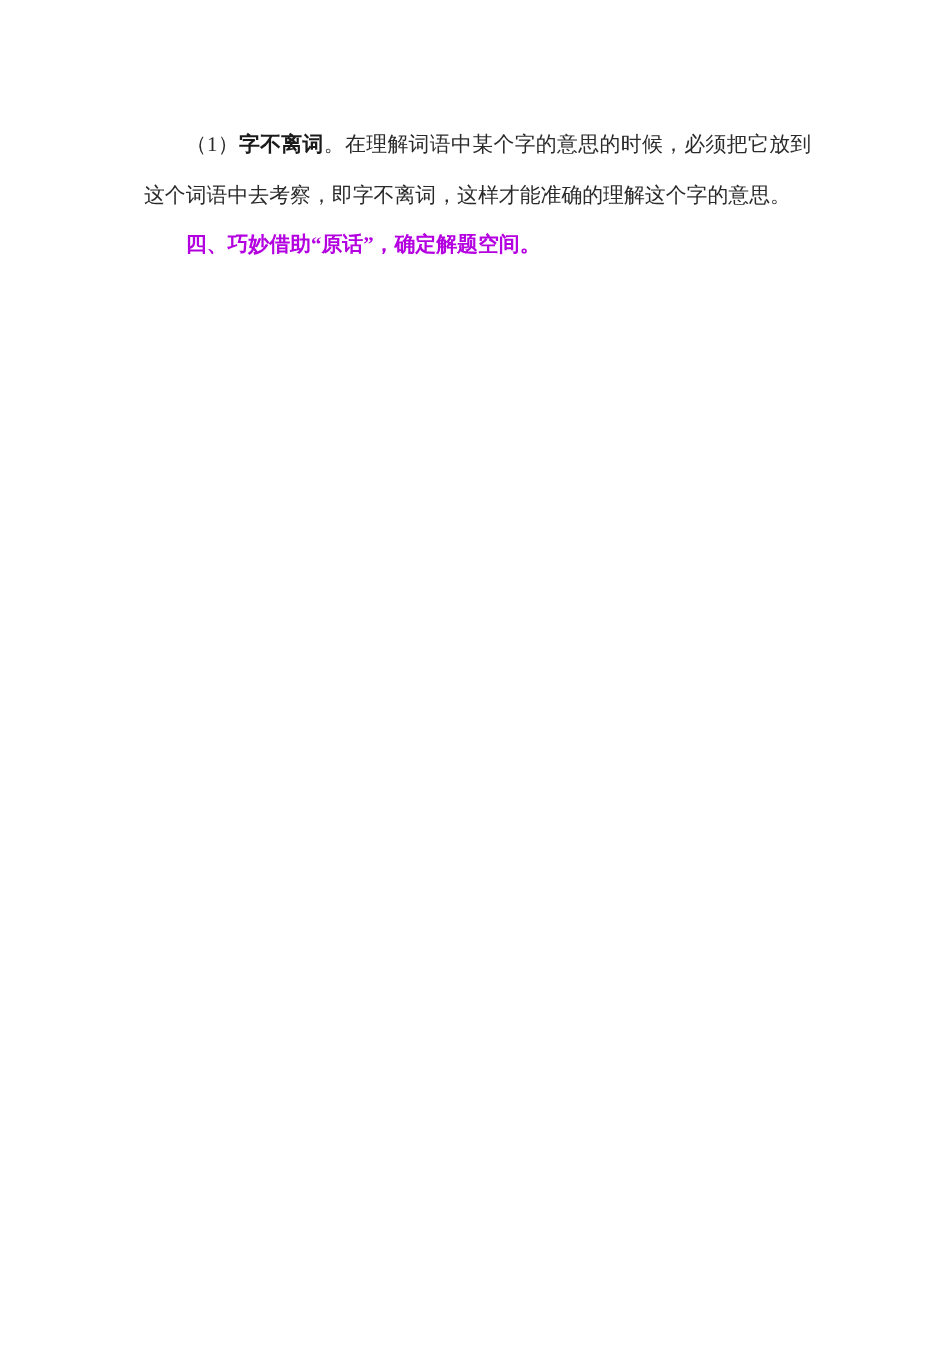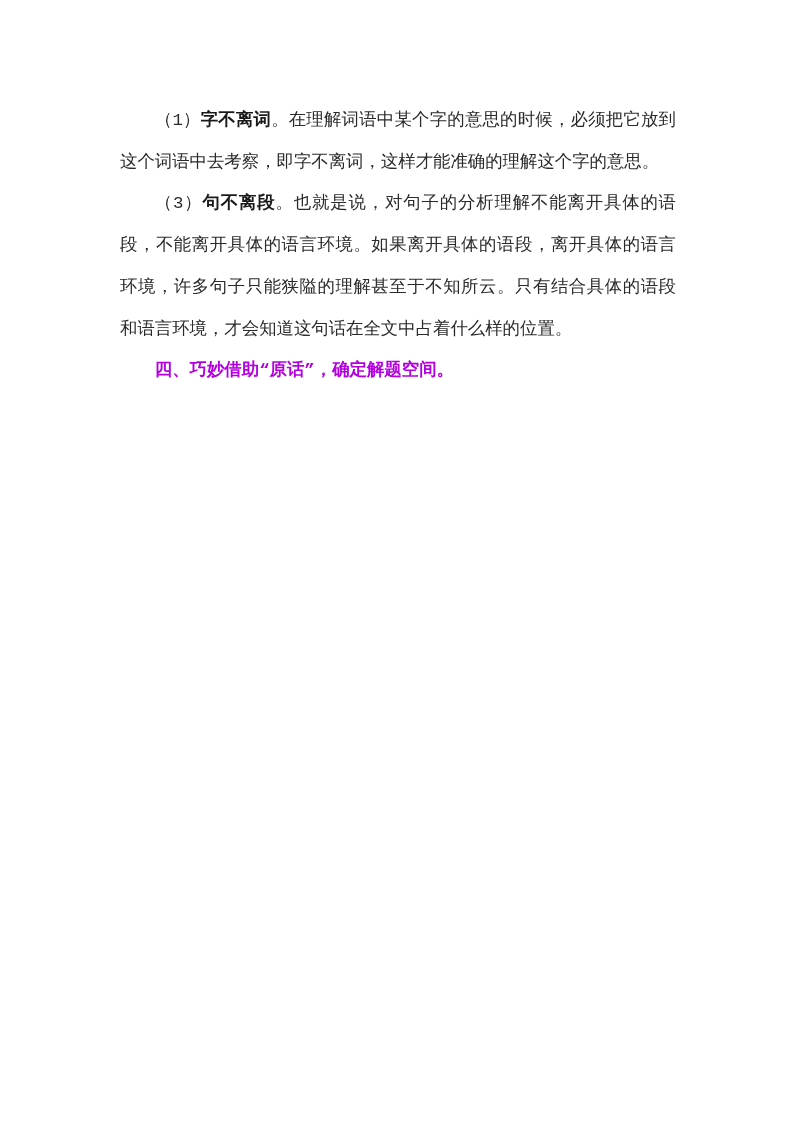--- a/index.html
+++ b/index.html
@@ -2,21 +2,21 @@
 <html><head>
 <meta charset="utf-8">
 <style>
   html, body { margin: 0; padding: 0; background: #ffffff; }
   body { width: 793px; height: 1122px; position: relative; overflow: hidden; }
   .page {
     position: absolute;
     left: 120px;
     top: 100px;
     width: 556px;
-    font-family: Liberation Mono, monospace;
+    font-family: Liberation Serif, serif;
     font-size: 17.4px;
     line-height: 41.7px;
     color: #2a2a2a;
     text-align: justify;
     text-justify: inter-character;
   }
   .para { margin: 0; text-indent: 2em; }
   .num { font-weight: normal; }
   .term { font-weight: bold; color: #1a1a1a; }
   .heading {
@@ -34,19 +34,18 @@
   }
 </style>
 </head>
 <body>
 
 <div class="page">
 
   <p class="para"><span class="num">（1）</span><span class="term">字不离词</span><span>。在理解词语中某个字的意思的时候，必须把它放到这个词语中去考察，即字不离词，这样才能准确的理解这个字的意思。</span></p>
 
 
-  <p class="para"><span class="num">（3）</span><span class="term">句不离段</span><span>。也就是说，对句子的分析理解不能离开具体的语段，不能离开具体的语言环境。如果离开具体的语段，离开具体的语言环境，许多句子只能狭隘的理解甚至于不知所云。只有结合具体的语段和语言环境，才会知道这句话在全文中占着什么样的位置。</span></p>
 
 
   <p class="heading">四、巧妙借助“原话”，确定解题空间。</p>
 
 
 </div>
 
 </body></html>

